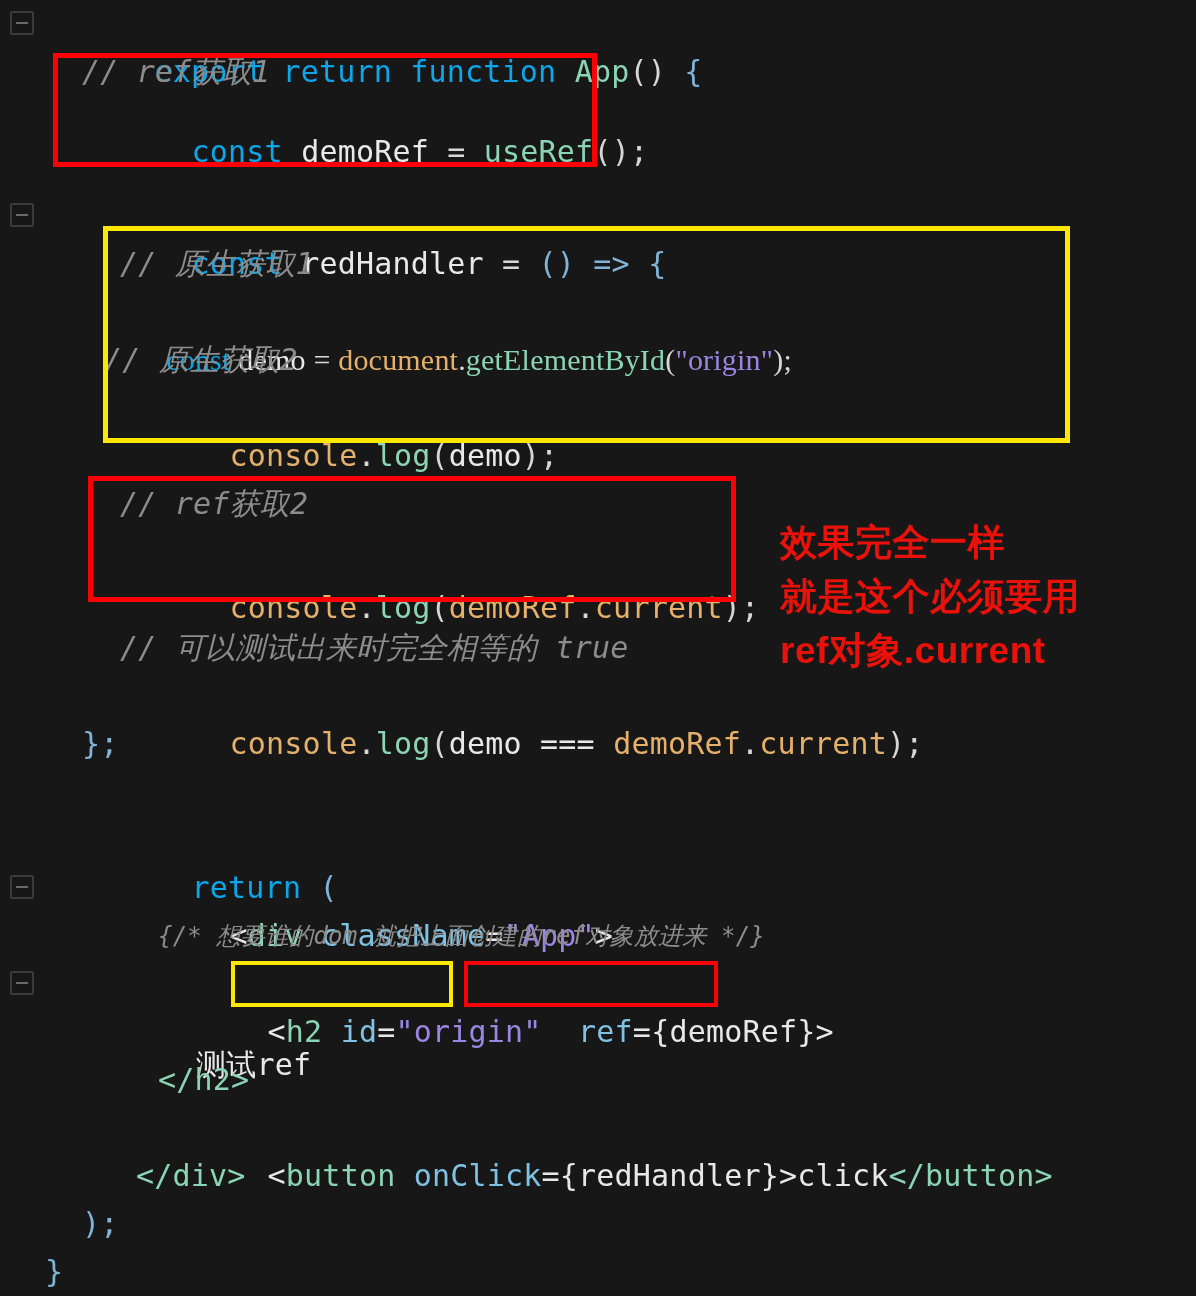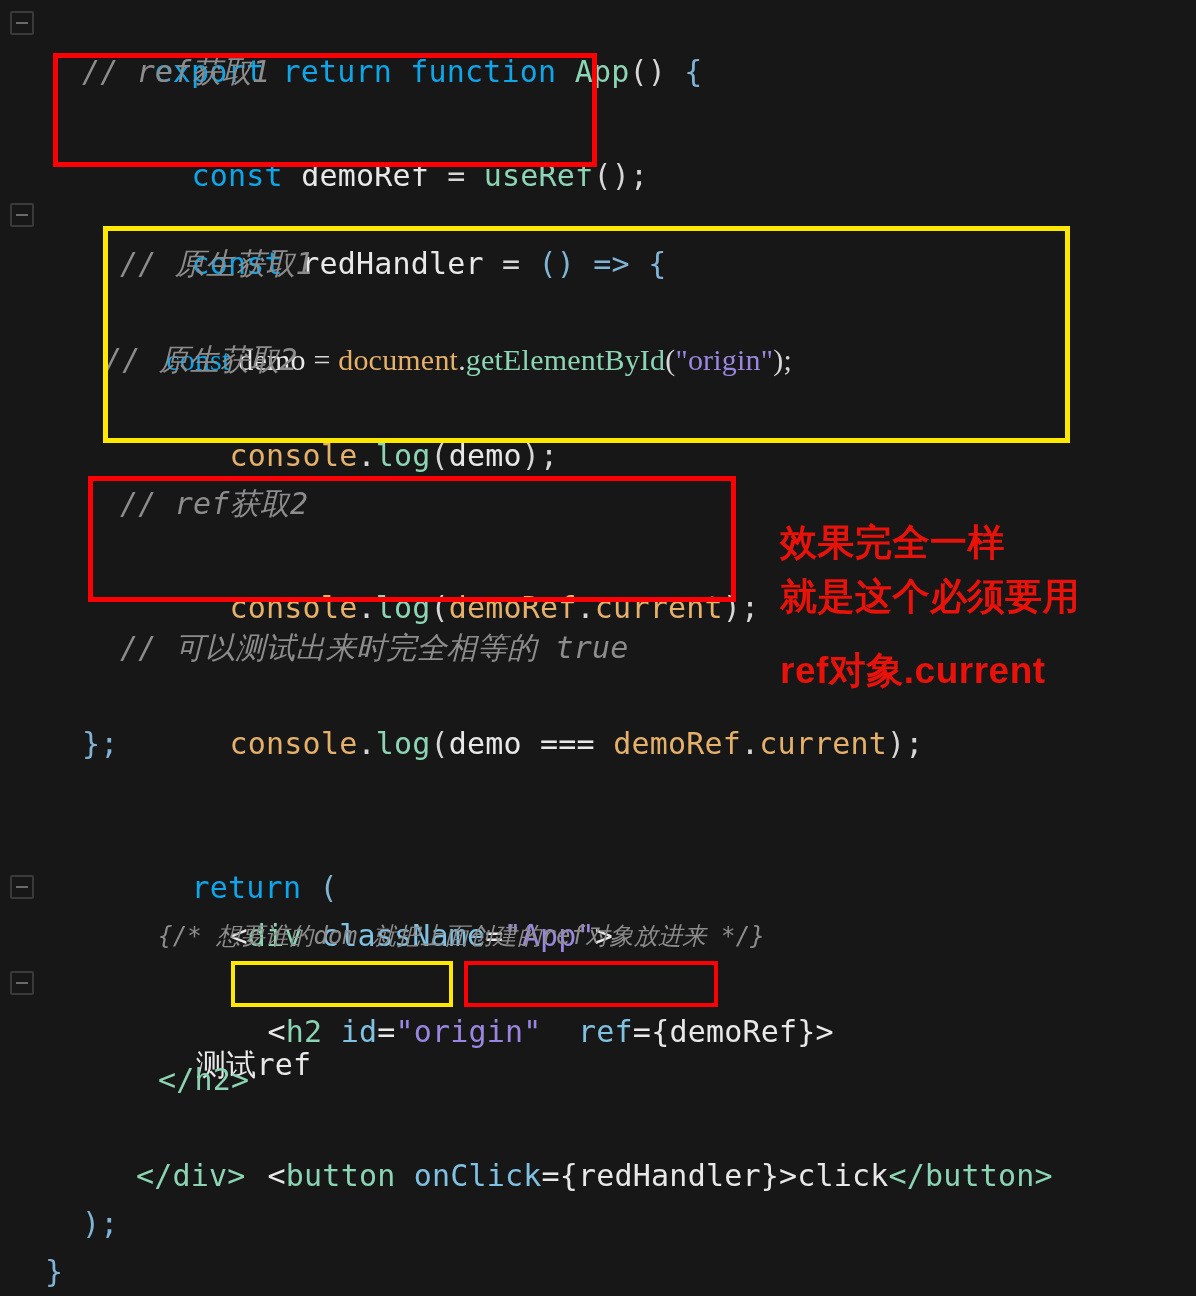--- a/index.html
+++ b/index.html
@@ -96,21 +96,21 @@
   <div class="line" style="top:0px;">
     <span class="code" style="left:45px;">
       <span class="kw">export</span><span class="plain"> </span><span class="kw">return</span><span class="plain"> </span><span class="kw">function</span><span class="plain"> </span><span class="fn">App</span><span class="punc">()</span><span class="plain"> </span><span class="brace">{</span>
     </span>
   </div>
 
   <div class="line" style="top:48px;">
     <span class="code cmt" style="left:82px;">// ref获取1</span>
   </div>
 
-  <div class="line" style="top:104px;">
+  <div class="line" style="top:80px;">
     <span class="code" style="left:82px;">
       <span class="kw">const</span><span class="plain"> </span><span class="plain">demoRef</span><span class="plain"> </span><span class="punc">=</span><span class="plain"> </span><span class="fn">useRef</span><span class="punc">();</span>
     </span>
   </div>
 
   <div class="line" style="top:192px;">
     <span class="code" style="left:82px;">
       <span class="kw">const</span><span class="plain"> </span><span class="plain">redHandler</span><span class="plain"> </span><span class="punc">=</span><span class="plain"> </span><span class="brace">() =&gt; {</span>
     </span>
   </div>
@@ -208,15 +208,15 @@
   </div>
 
   <div class="box box-red" style="left:53px;  top:53px;  width:544px; height:114px;"></div>
   <div class="box box-yellow" style="left:103px; top:226px; width:967px; height:217px;"></div>
   <div class="box box-red" style="left:88px;  top:476px; width:648px; height:126px;"></div>
   <div class="box box-yellow-thin" style="left:231px; top:961px; width:222px; height:46px;"></div>
   <div class="box box-red-thin" style="left:464px; top:961px; width:254px; height:46px;"></div>
 
   <div class="note" style="left:780px; top:516px;">效果完全一样</div>
   <div class="note" style="left:780px; top:570px;">就是这个必须要用</div>
-  <div class="note" style="left:780px; top:644px;">ref对象.current</div>
+  <div class="note" style="left:780px; top:624px;">ref对象.current</div>
 
 </div>
 
 </body></html>

